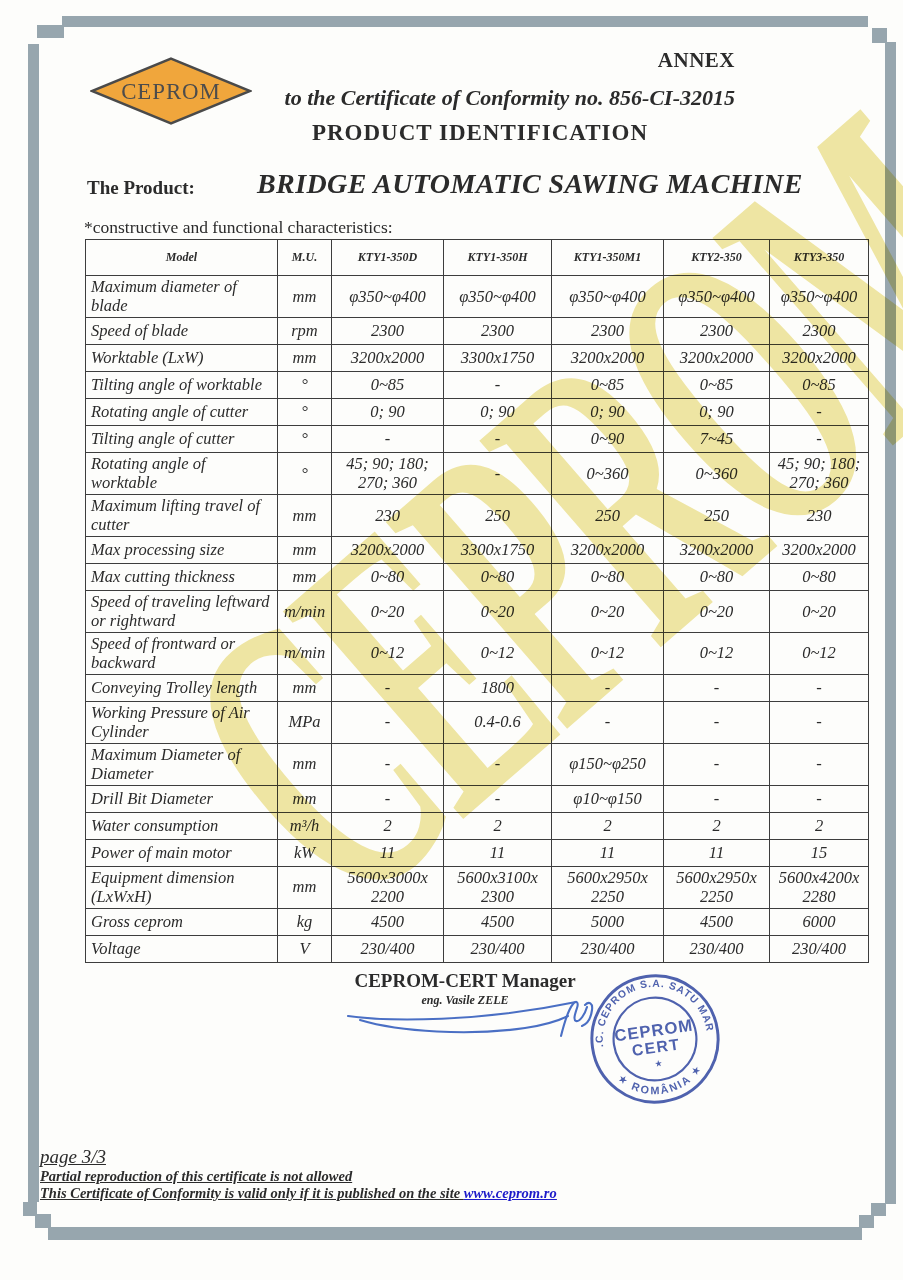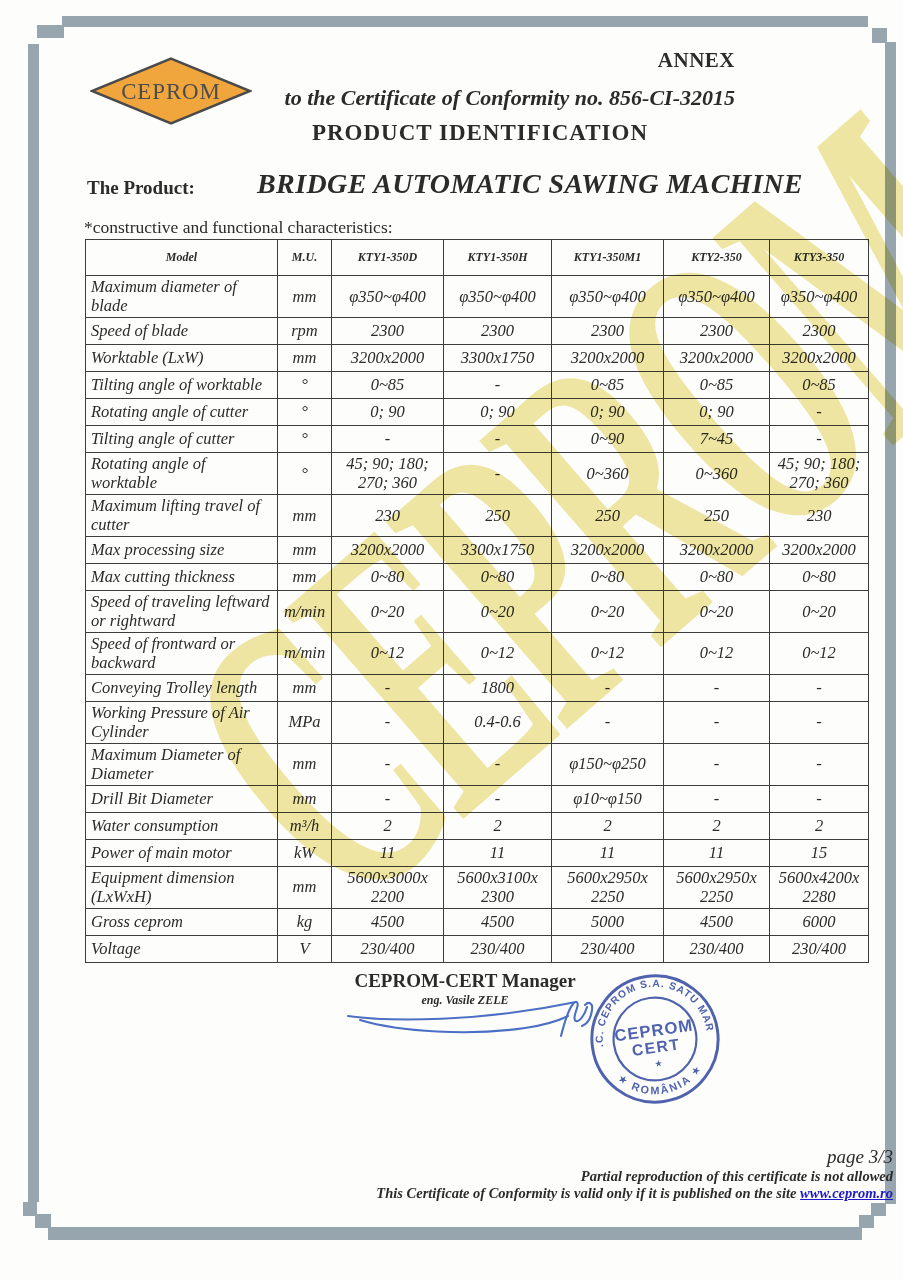--- a/index.html
+++ b/index.html
@@ -39,21 +39,21 @@
     color:#e7d86f;opacity:.62;transform:rotate(-41deg) scaleX(.52);
     mix-blend-mode:multiply;pointer-events:none;z-index:5;}
   
   .manager-block{position:absolute;left:270px;top:970px;width:390px;text-align:center;z-index:2;}
   .manager-title{font-size:19px;font-weight:bold;}
   .manager-name{font-size:12px;font-weight:bold;font-style:italic;margin-top:1px;}
   .signature-svg{position:absolute;left:330px;top:988px;z-index:3;}
   .stamp{position:absolute;left:586px;top:970px;width:138px;height:138px;
     transform:rotate(-8deg);opacity:.9;z-index:3;}
   
-  .footer{position:absolute;left:40px;top:1146px;width:853px;text-align:right;z-index:2;}
+  .footer{position:absolute;left:40px;top:1146px;width:853px;text-align:left;z-index:2;text-decoration:underline;}
   .page-number{font-size:19px;font-style:italic;}
   .footer-note{font-size:14.5px;font-weight:bold;font-style:italic;line-height:1.2;}
   .footer-link{color:#1c1ac9;text-decoration:underline;cursor:pointer;}
 </style>
 </head>
 <body>
 
 <div class="page">
 
   <svg class="frame-svg" width="903" height="1280">

